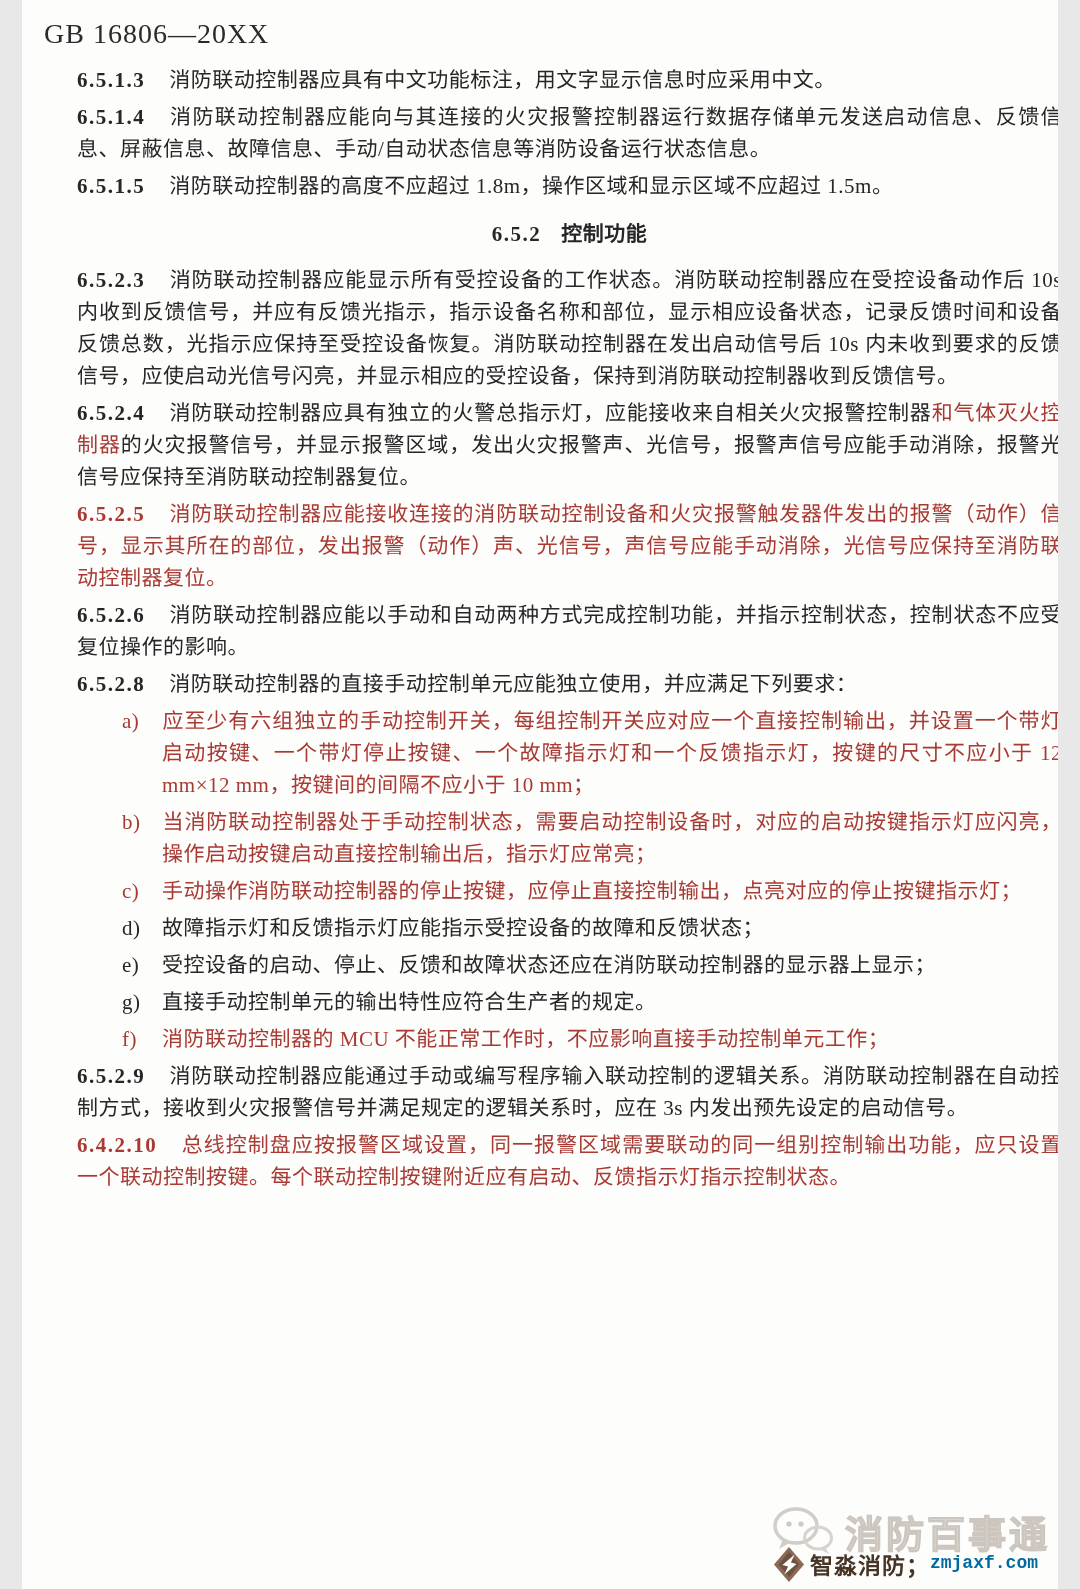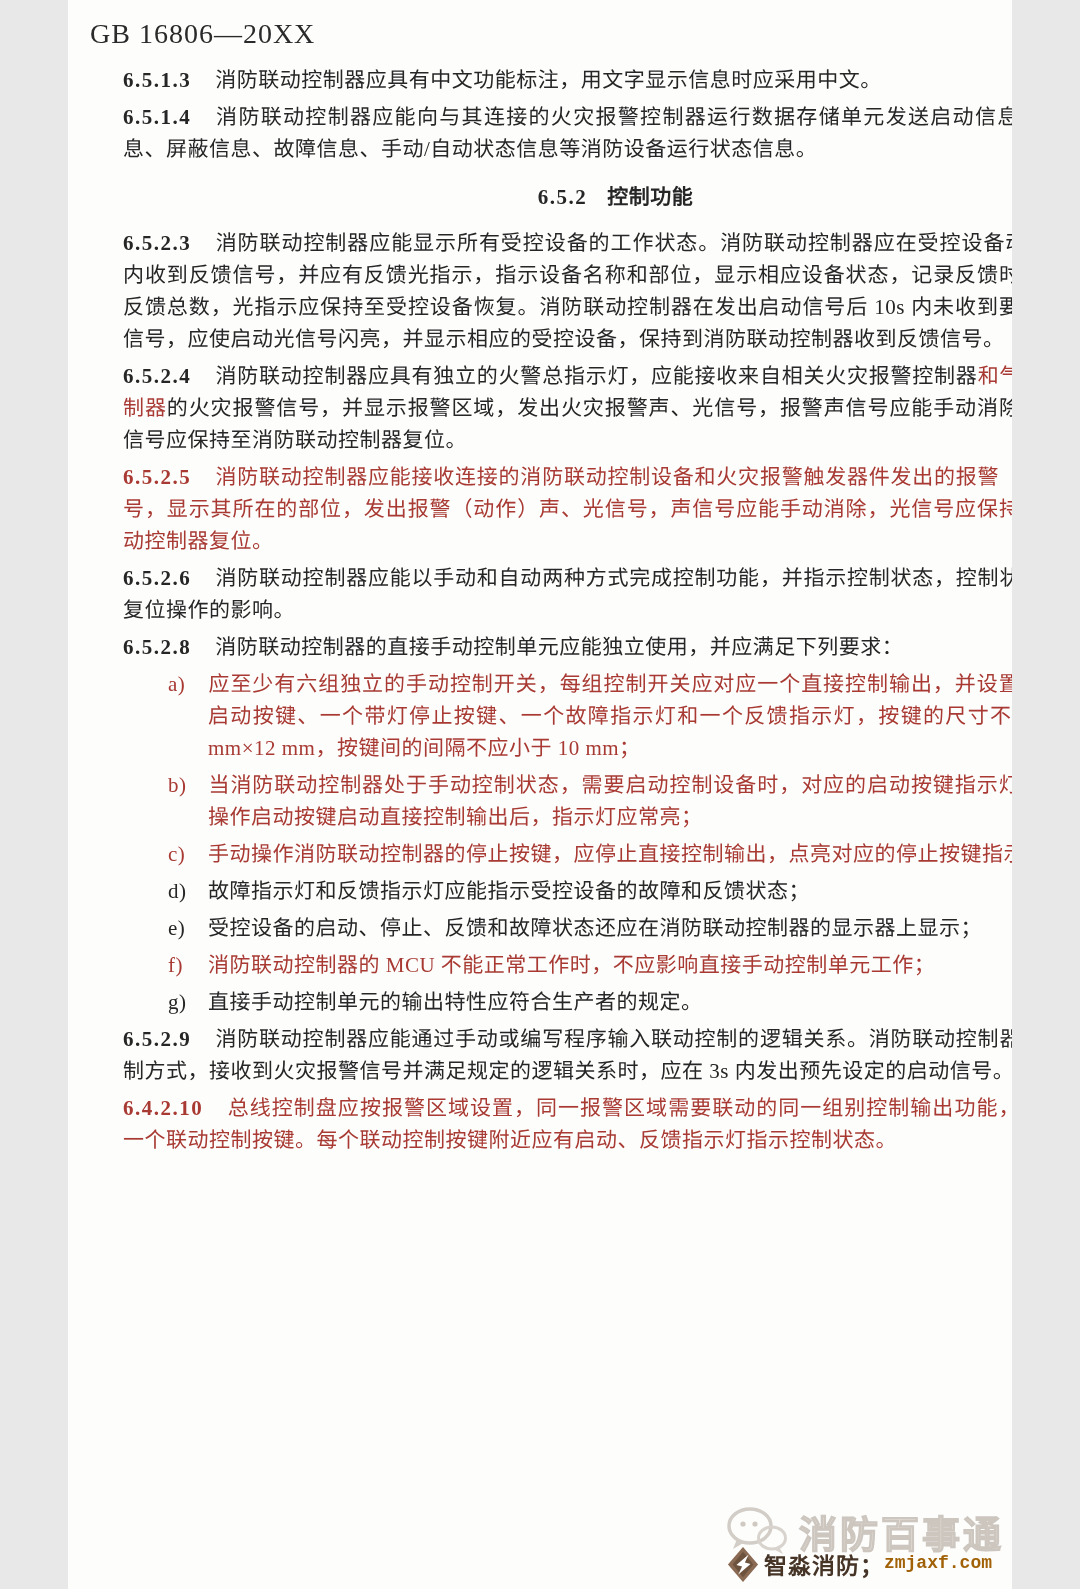--- a/index.html
+++ b/index.html
@@ -4,21 +4,21 @@
 <style>
   :root{
     --ink:#262626;
     --red:#a83a33;
     --paper:#fdfdfc;
   }
   *{box-sizing:border-box;}
   html,body{margin:0;padding:0;background:#e8e8e8;}
   .page{
     position:relative;
-    width:944px;height:1589px;
+    width:1036px;height:1589px;
     margin:0 auto;
     background:var(--paper);
     overflow:hidden;
     font-family:"Liberation Serif","DejaVu Serif",serif;
     color:var(--ink);
   }
   .doc-code{
     position:absolute;top:18px;left:22px;
     font-size:28px;letter-spacing:1px;color:#2a2a2a;
   }
@@ -76,48 +76,49 @@
     display:flex;align-items:center;gap:5px;
   }
   .brand-logo{flex:0 0 auto;}
   .brand-texts{display:flex;line-height:1.05;}
   .brand-cn{
     font-size:23px;font-weight:bold;color:#463527;
     font-family:"Liberation Sans","DejaVu Sans",sans-serif;
     letter-spacing:1px;
   }
   .brand-site{
-    font-size:18px;font-weight:bold;color:#a16207;
+    font-size:18px;font-weight:bold;color:#0369a1;
     font-family:"Liberation Mono","DejaVu Sans Mono",monospace;
     letter-spacing:0;
   }
 </style>
 </head>
 <body>
 
 <div class="page">
 
   <div class="doc-code">GB 16806—20XX</div>
 
   <div class="doc-body">
       <p class="para"><span class="num ink">6.5.1.3</span><span class="ink">消防联动控制器应具有中文功能标注，用文字显示信息时应采用中文。</span></p>
       <p class="para"><span class="num ink">6.5.1.4</span><span class="ink">消防联动控制器应能向与其连接的火灾报警控制器运行数据存储单元发送启动信息、反馈信息、屏蔽信息、故障信息、手动/自动状态信息等消防设备运行状态信息。</span></p>
+      <p class="para"><span class="num ink">6.5.1.5</span><span class="ink">消防联动控制器的高度不应超过 1.8m，操作区域和显示区域不应超过 1.5m。</span></p>
       <p class="para heading"><span class="num ink">6.5.2</span><span class="ink">控制功能</span></p>
       <p class="para"><span class="num ink">6.5.2.3</span><span class="ink">消防联动控制器应能显示所有受控设备的工作状态。消防联动控制器应在受控设备动作后 10s 内收到反馈信号，并应有反馈光指示，指示设备名称和部位，显示相应设备状态，记录反馈时间和设备反馈总数，光指示应保持至受控设备恢复。消防联动控制器在发出启动信号后 10s 内未收到要求的反馈信号，应使启动光信号闪亮，并显示相应的受控设备，保持到消防联动控制器收到反馈信号。</span></p>
       <p class="para"><span class="num ink">6.5.2.4</span><span class="ink">消防联动控制器应具有独立的火警总指示灯，应能接收来自相关火灾报警控制器</span><span class="red">和气体灭火控制器</span><span class="ink">的火灾报警信号，并显示报警区域，发出火灾报警声、光信号，报警声信号应能手动消除，报警光信号应保持至消防联动控制器复位。</span></p>
       <p class="para"><span class="num red">6.5.2.5</span><span class="red">消防联动控制器应能接收连接的消防联动控制设备和火灾报警触发器件发出的报警（动作）信号，显示其所在的部位，发出报警（动作）声、光信号，声信号应能手动消除，光信号应保持至消防联动控制器复位。</span></p>
       <p class="para"><span class="num ink">6.5.2.6</span><span class="ink">消防联动控制器应能以手动和自动两种方式完成控制功能，并指示控制状态，控制状态不应受复位操作的影响。</span></p>
       <p class="para"><span class="num ink">6.5.2.8</span><span class="ink">消防联动控制器的直接手动控制单元应能独立使用，并应满足下列要求：</span></p>
       <p class="para list"><span class="marker red">a)</span><span class="red">应至少有六组独立的手动控制开关，每组控制开关应对应一个直接控制输出，并设置一个带灯启动按键、一个带灯停止按键、一个故障指示灯和一个反馈指示灯，按键的尺寸不应小于 12 mm×12 mm，按键间的间隔不应小于 10 mm；</span></p>
       <p class="para list"><span class="marker red">b)</span><span class="red">当消防联动控制器处于手动控制状态，需要启动控制设备时，对应的启动按键指示灯应闪亮，操作启动按键启动直接控制输出后，指示灯应常亮；</span></p>
       <p class="para list"><span class="marker red">c)</span><span class="red">手动操作消防联动控制器的停止按键，应停止直接控制输出，点亮对应的停止按键指示灯；</span></p>
       <p class="para list"><span class="marker ink">d)</span><span class="ink">故障指示灯和反馈指示灯应能指示受控设备的故障和反馈状态；</span></p>
       <p class="para list"><span class="marker ink">e)</span><span class="ink">受控设备的启动、停止、反馈和故障状态还应在消防联动控制器的显示器上显示；</span></p>
+      <p class="para list"><span class="marker ink">g)</span><span class="ink">直接手动控制单元的输出特性应符合生产者的规定。</span></p>
       <p class="para list"><span class="marker red">f)</span><span class="red">消防联动控制器的 MCU 不能正常工作时，不应影响直接手动控制单元工作；</span></p>
-      <p class="para list"><span class="marker ink">g)</span><span class="ink">直接手动控制单元的输出特性应符合生产者的规定。</span></p>
       <p class="para"><span class="num ink">6.5.2.9</span><span class="ink">消防联动控制器应能通过手动或编写程序输入联动控制的逻辑关系。消防联动控制器在自动控制方式，接收到火灾报警信号并满足规定的逻辑关系时，应在 3s 内发出预先设定的启动信号。</span></p>
       <p class="para"><span class="num red">6.4.2.10</span><span class="red">总线控制盘应按报警区域设置，同一报警区域需要联动的同一组别控制输出功能，应只设置一个联动控制按键。每个联动控制按键附近应有启动、反馈指示灯指示控制状态。</span></p>
     </div>
 
   <div class="watermark">
     <div class="wm-row">
       <span class="wm-bubbles">
         <svg width="62" height="50" viewBox="0 0 62 50">
           <ellipse cx="23" cy="21" rx="21" ry="17" fill="none" stroke="#d2cdc6" stroke-width="3.5"></ellipse>
           <path d="M10 34 L6 44 L18 37 Z" fill="#d2cdc6"></path>

